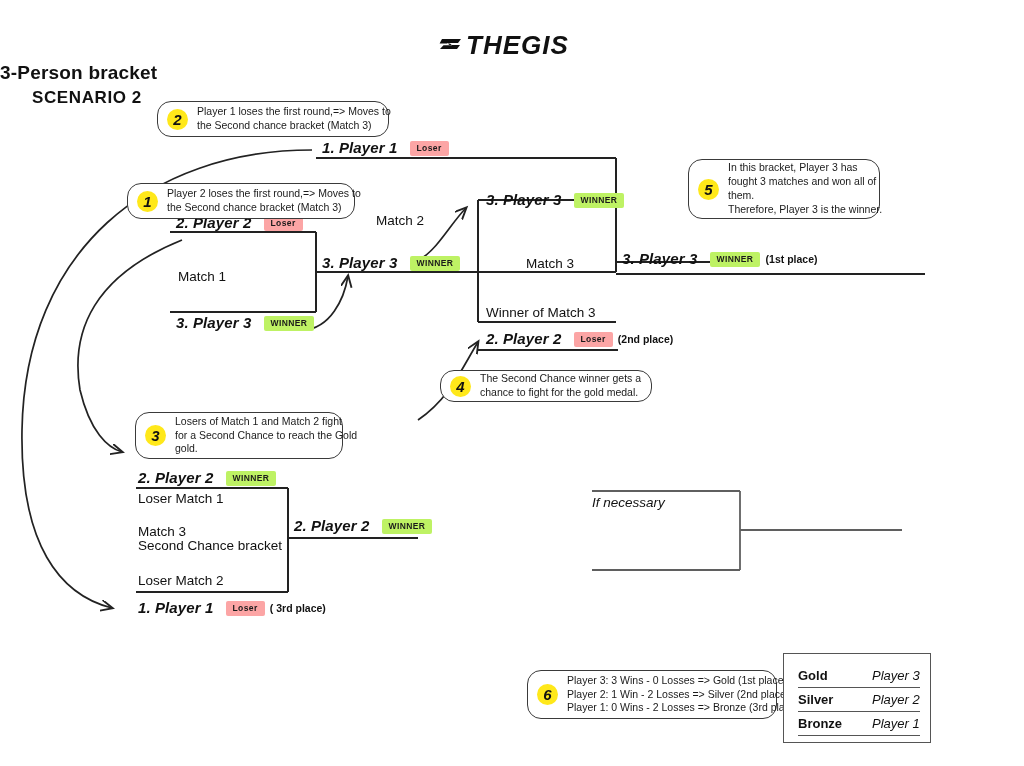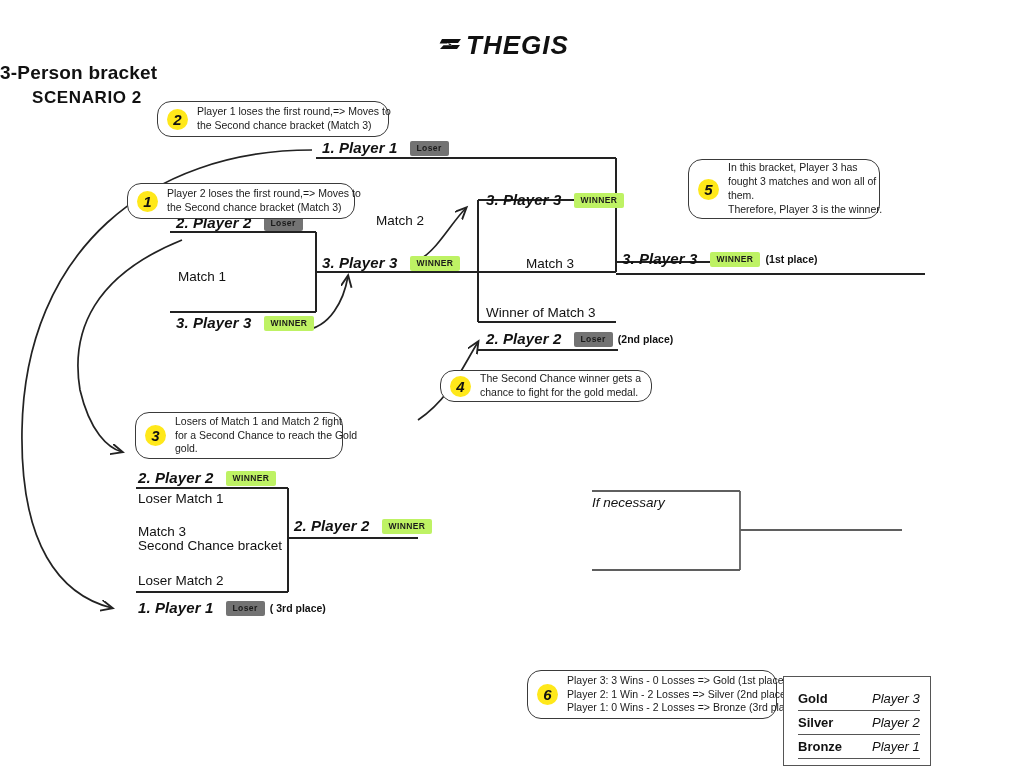--- a/index.html
+++ b/index.html
@@ -50,21 +50,21 @@
     font-size:8.5px; font-weight:bold; font-style:normal;
     letter-spacing:0.4px;
     padding:3px 7px 3px 7px;
     border-radius:2px;
     vertical-align:2px;
     margin-left:8px;
     color:#1a1a1a;
     line-height:1;
   }
   .badge.win { background:#bef264; }
-  .badge.lose { background:#737373; }
+  .badge.lose { background:#fca5a5; }
   .place {
     font-size:10.5px; font-weight:bold; font-style:normal;
     margin-left:1px; vertical-align:1px;
   }
 
   
   .btext {
     position:absolute;
     font-size:13.5px; font-weight:normal;
     white-space:nowrap; line-height:1.25;
@@ -288,21 +288,21 @@
 
   <div class="callout" style="left:527px; top:670px; width:250px; height:49px;">
     <span class="num">6</span>
     <span class="ctext">
       <div>Player 3: 3 Wins - 0 Losses =&gt; Gold (1st place)</div>
       <div>Player 2: 1 Win - 2 Losses =&gt; Silver (2nd place)</div>
       <div>Player 1: 0 Wins - 2 Losses =&gt; Bronze (3rd place)</div>
     </span>
   </div>
 
-  <div class="medals" style="left:783px; top:676px; width:148px; height:90px;">
+  <div class="medals" style="left:783px; top:653px; width:148px; height:90px;">
     <table>
       <tbody>
           <tr>
         <td class="metal">Gold</td>
         <td class="who">Player 3</td>
       </tr>
       <tr>
         <td class="metal">Silver</td>
         <td class="who">Player 2</td>
       </tr>

